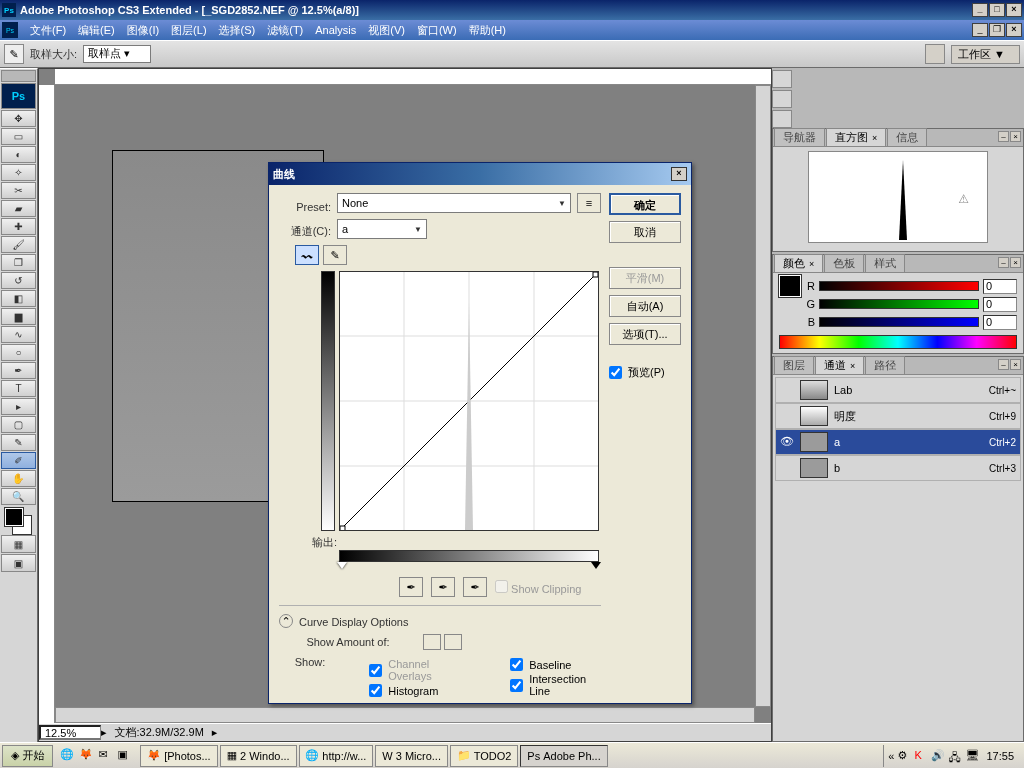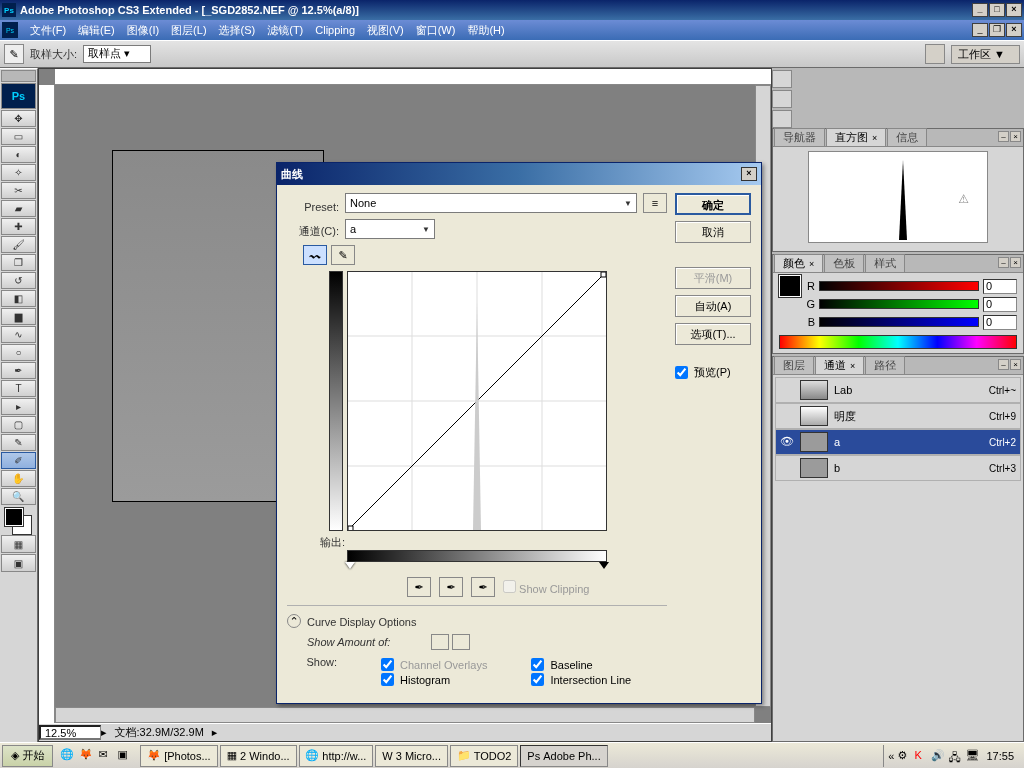--- a/index.html
+++ b/index.html
@@ -82,21 +82,21 @@
 .chan-body{padding:2px;}
 .chan-row{display:flex;align-items:center;height:26px;border:1px solid #B0B0B0;background:#D6D6D6;gap:6px;padding:0 4px;}
 .chan-row.sel{background:#2A4B9B;color:#fff;}
 .eye{width:14px;height:14px;}
 .chan-thumb{width:28px;height:20px;background:#9B9B9B;border:1px solid #333;}
 .chan-thumb.lab{background:linear-gradient(#ddd,#888);}
 .chan-thumb.l{background:linear-gradient(#fff,#aaa);}
 .chan-key{margin-left:auto;font-size:10px;}
 
 
-.dialog{position:absolute;left:276px;top:162px;width:486px;height:542px;background:#ECE9D8;border:1px solid #0A246A;box-shadow:2px 2px 4px rgba(0,0,0,.4);}
+.dialog{position:absolute;left:268px;top:162px;width:424px;height:542px;background:#ECE9D8;border:1px solid #0A246A;box-shadow:2px 2px 4px rgba(0,0,0,.4);}
 .dlg-title{height:22px;background:linear-gradient(90deg,#0A246A,#3A6EA5,#A6CAF0);color:#fff;font-weight:bold;display:flex;align-items:center;padding:0 4px;}
 .dlg-close{margin-left:auto;width:16px;height:14px;background:#D4D0C8;border:1px solid #333;text-align:center;line-height:11px;font-size:9px;color:#000;}
 .dlg-body{padding:8px 10px;display:flex;gap:8px;}
 .dlg-left{flex:1;}
 .dlg-right{width:76px;display:flex;flex-direction:column;gap:6px;}
 .dbtn{height:22px;border:1px solid #888;background:#ECE9D8;box-shadow:1px 1px 0 #fff inset;text-align:center;line-height:20px;cursor:default;}
 .dbtn.default{font-weight:bold;border:2px solid #2A5AA0;}
 .row{display:flex;align-items:flex-end;gap:6px;margin-bottom:6px;}
 .dlabel{width:52px;text-align:right;color:#333;}
 .dsel{flex:1;height:20px;border:1px solid #7B7B7B;background:#fff;padding:0 4px;display:flex;align-items:center;justify-content:space-between;}
@@ -144,21 +144,21 @@
 </div>
 
 <div class="menubar">
   <span class="ps-icon">Ps</span>
   <span class="menu-item">文件(F)</span>
   <span class="menu-item">编辑(E)</span>
   <span class="menu-item">图像(I)</span>
   <span class="menu-item">图层(L)</span>
   <span class="menu-item">选择(S)</span>
   <span class="menu-item">滤镜(T)</span>
-  <span class="menu-item">Clipping</span>
+  <span class="menu-item">Analysis</span>
   <span class="menu-item">视图(V)</span>
   <span class="menu-item">窗口(W)</span>
   <span class="menu-item">帮助(H)</span>
   <span class="spacer"></span>
   <div class="doc-winbtns">
     <span class="winbtn">_</span>
     <span class="winbtn">❐</span>
     <span class="winbtn close">×</span>
   </div>
 </div>
@@ -387,21 +387,21 @@
         <label class="disabled"><input type="checkbox" disabled="" style=""> <span>Show Clipping</span></label>
       </div>
       <div class="opt-group">
         <div class="row">
             <span style="border:1px solid #888;border-radius:8px;width:14px;height:14px;text-align:center;line-height:12px;">⌃</span> 
             <span class="section-label">Curve Display Options</span>
           </div>
         <div style="display:flex;align-items:flex-start;gap:10px;">
           <div>
             <div class="radio-row">
-                <span class="section-label" style="width:98px;text-align:left;font-style:italic;">Show Amount of:</span>
+                <span class="section-label" style="width:98px;text-align:center;">Show Amount of:</span>
               </div>
           </div>
           <div class="grid-toggle">
             <div class="gridbtn"></div>
             <div class="gridbtn"></div>
           </div>
         </div>
         <div style="display:flex;gap:24px;margin-top:6px;">
           <span class="section-label" style="width:50px;text-align:right;">Show:</span>
           <div>

